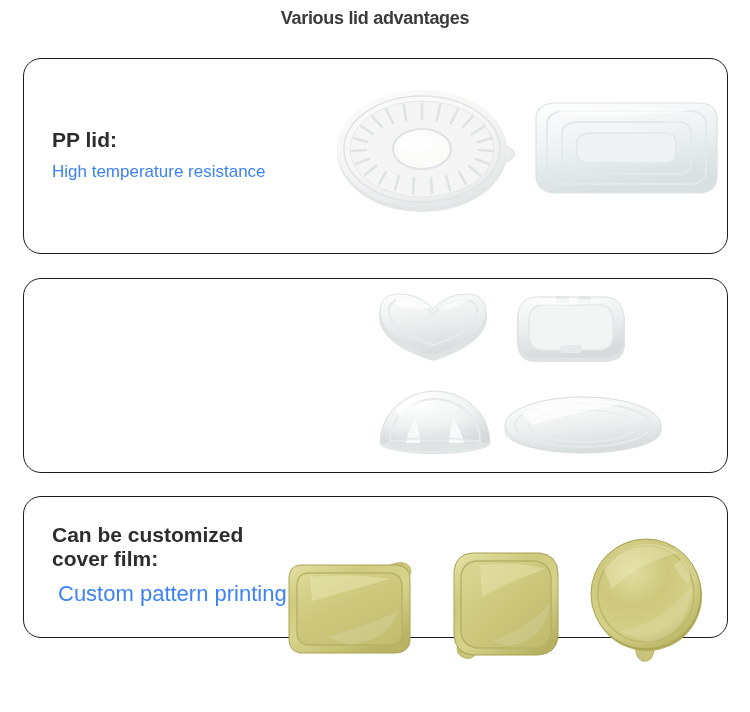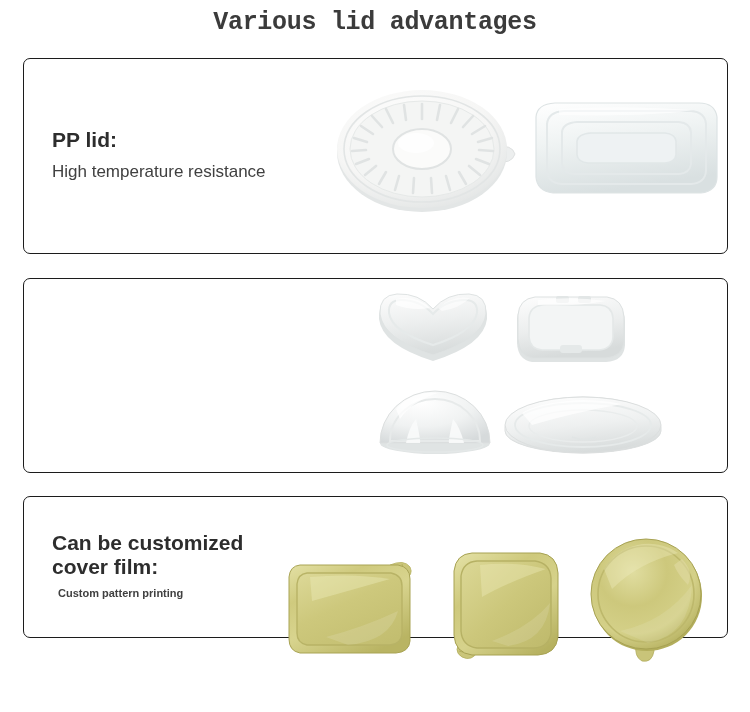--- a/index.html
+++ b/index.html
@@ -16,34 +16,33 @@
     overflow: hidden;
   }
 
   
   .page-title {
     position: absolute;
     top: 8px;
     left: 0;
     width: 750px;
     text-align: center;
-    font-size: 25px;
+    font-size: 18px;
     font-weight: bold;
     letter-spacing: -0.3px;
     color: #3b3b3b;
-    font-family: Liberation Mono, monospace;
   }
 
   
   .panel {
     position: absolute;
     left: 23px;
     width: 705px;
     border: 1.6px solid #1c1c1c;
-    border-radius: 7px;
+    border-radius: 18px;
     background: #ffffff;
     box-sizing: border-box;
   }
   #panel-pp  { top: 58px;  height: 196px; }
   #panel-pe  { top: 278px; height: 195px; }
   #panel-film{ top: 496px; height: 142px; }
 
   .panel-text {
     position: absolute;
     left: 28px;
@@ -54,25 +53,25 @@
     font-size: 21px;
     font-weight: bold;
     color: #2d2d2d;
     line-height: 1.12;
     margin-bottom: 7px;
     white-space: pre-line;
   }
   .panel-sub {
     font-size: 17px;
     font-weight: normal;
-    color: #404040;
+    color: #3b82f6;
     line-height: 1.55;
     white-space: pre-line;
   }
-  #panel-film .panel-sub { padding-left: 6px; font-size: 11px; font-weight: bold; }
+  #panel-film .panel-sub { padding-left: 6px; font-size: 22px; }
 
   .panel-art {
     position: absolute;
     top: 0; right: 0; bottom: 0;
     left: 300px;
   }
   .art-item { position: absolute; }
   .art-item svg { display: block; width: 100%; height: 100%; overflow: visible; }
 
   

